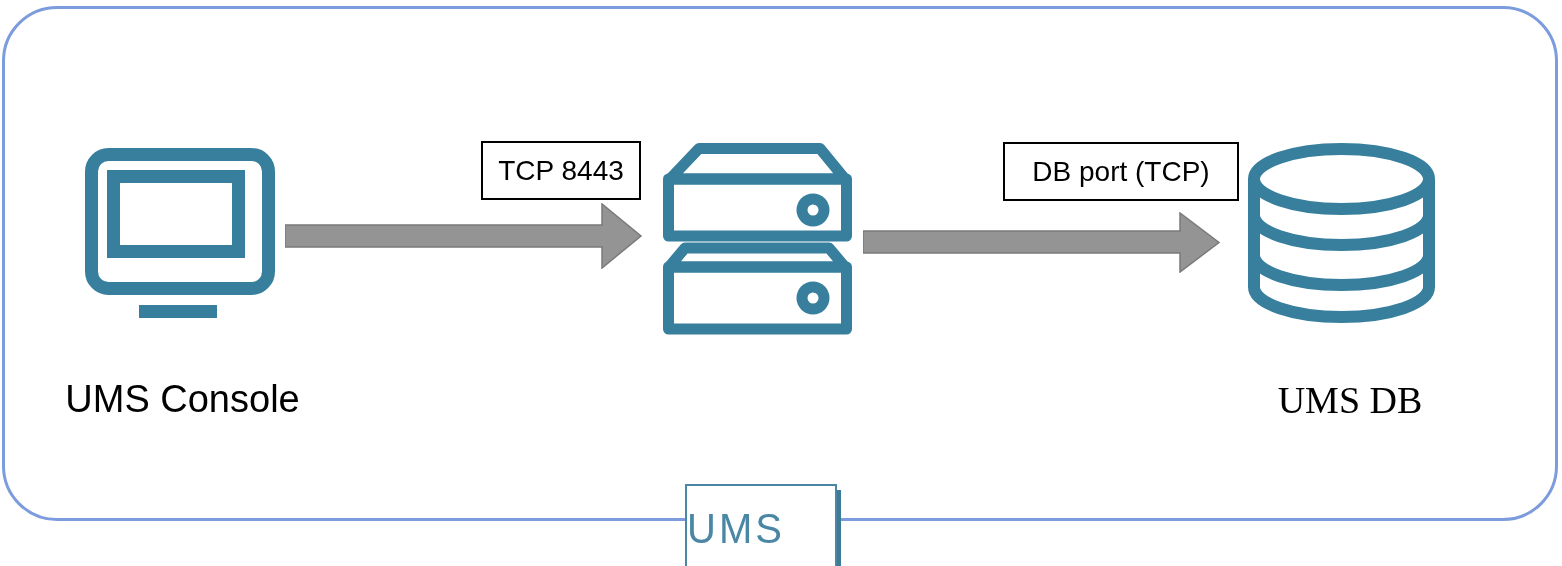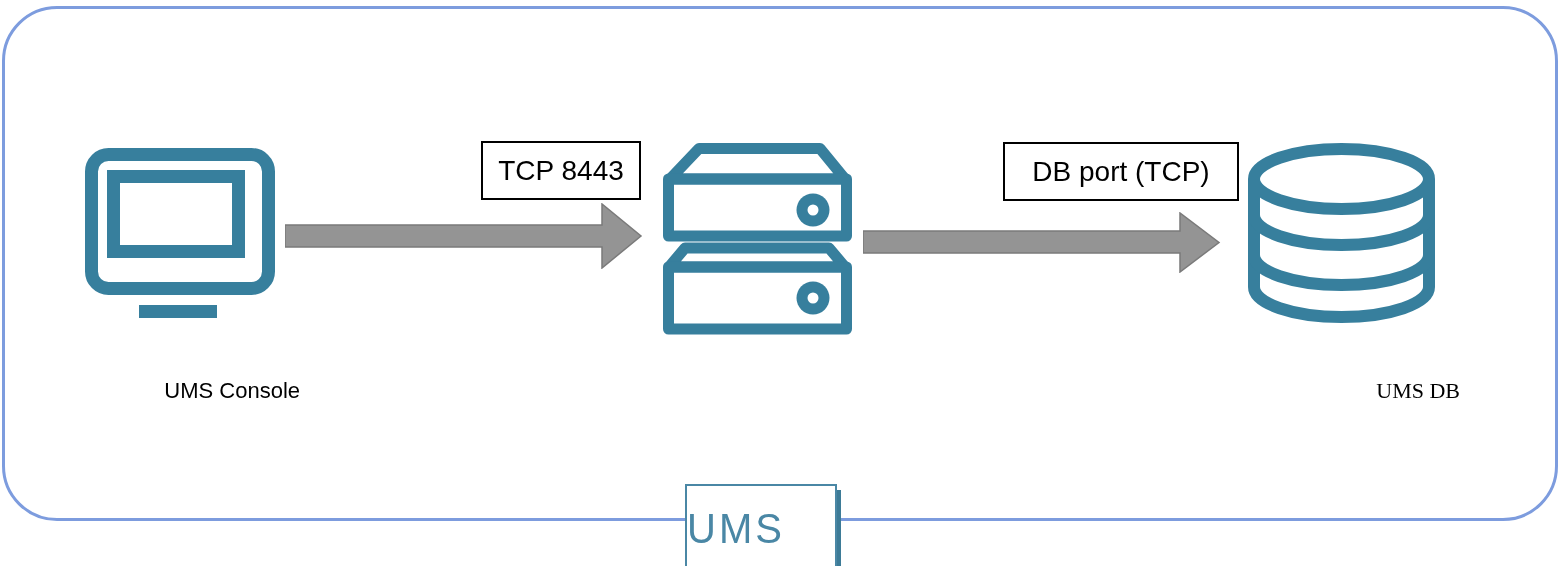--- a/index.html
+++ b/index.html
@@ -30,23 +30,23 @@
     border-radius:55px;
     background:transparent;
     z-index:0;
   }
   .abs{position:absolute;}
   .node-icon svg{display:block;}
   .icon-stroke{stroke:var(--icon-teal);fill:none;}
   .icon-fill{fill:var(--icon-teal);}
   .caption{
     position:absolute;
-    font-size:22px;
+    font-size:38px;
     color:var(--text-color);
-    text-align:right;
+    text-align:center;
     white-space:nowrap;
     z-index:1;
   }
   .port-label{
     position:absolute;
     border:2.5px solid var(--label-border);
     background:#ffffff;
     display:flex;
     align-items:center;
     justify-content:center;

